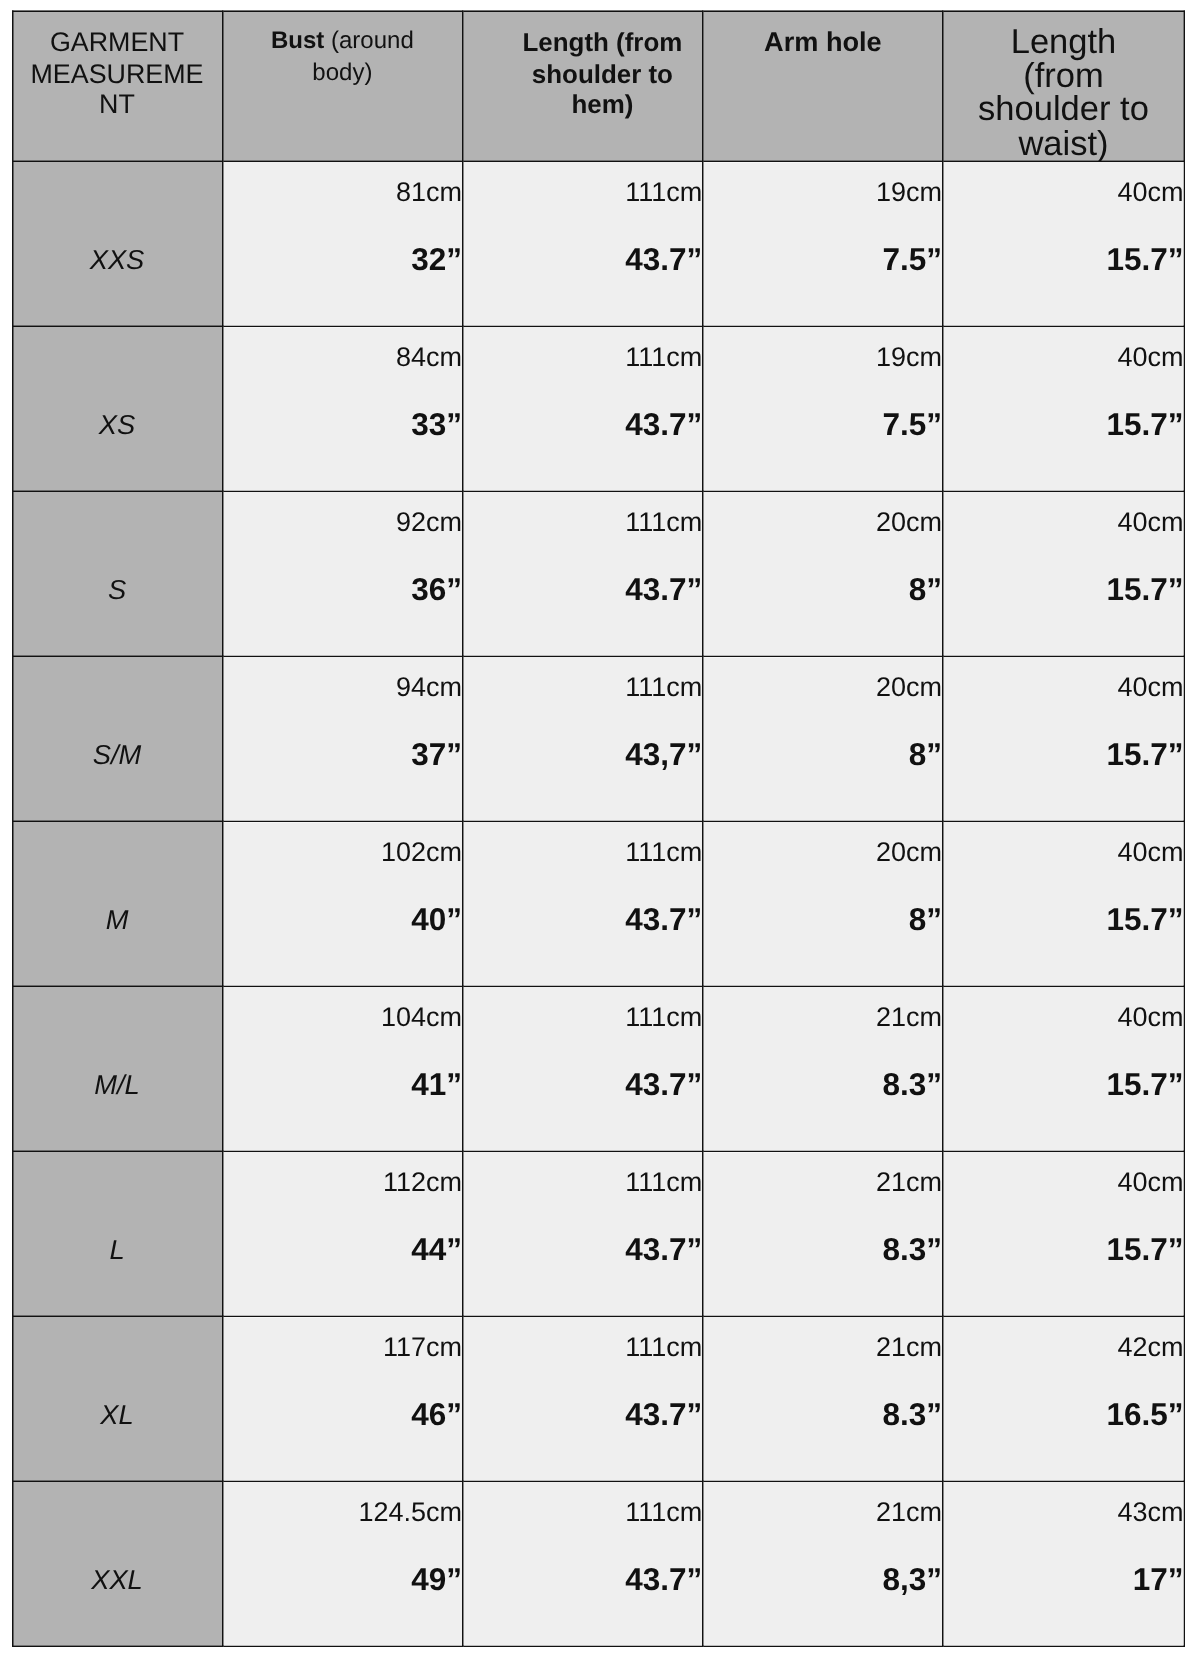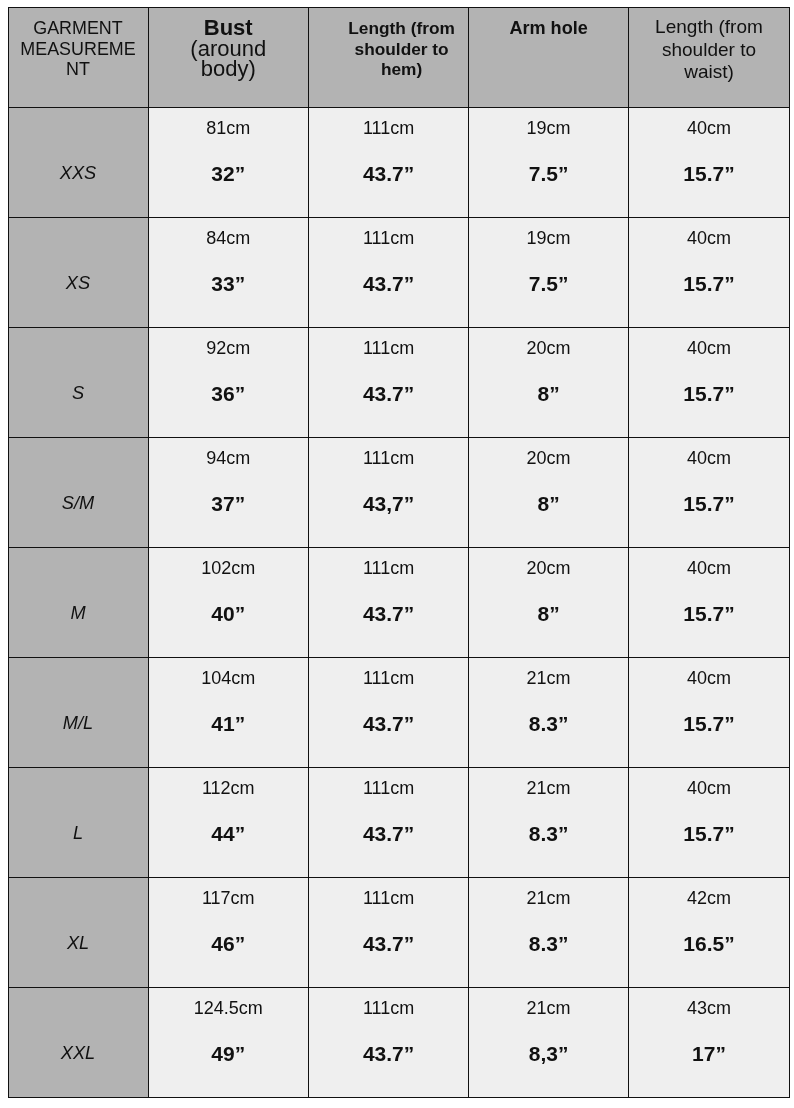--- a/index.html
+++ b/index.html
@@ -42,44 +42,44 @@
     font-weight: normal;
     font-size: 17.6px;
     line-height: 20.4px;
     vertical-align: top;
   }
   th.head.bold { font-weight: bold; }
   th.head .hwrap { position: relative; height: 99px; }
   th.head .htext { position: absolute; left: 0; right: 0; top: 10.5px; }
   table.size-table th.h-garment { font-size: 17.9px; }
   table.size-table th.h-garment .htext { left: 11px; right: 11px; overflow-wrap: anywhere; }
-  table.size-table th.h-bust { font-size: 22px; }
+  table.size-table th.h-bust { font-size: 16px; }
   table.size-table th.h-bust .htext { left: 22px; right: 22px; }
   table.size-table th.h-len-hem { font-size: 17.3px; padding-left: 26px; }
   table.size-table th.h-len-hem .htext { left: 6px; right: 6px; }
   table.size-table th.h-arm { font-size: 18.1px; }
-  table.size-table th.h-len-waist { font-size: 19px; line-height: 22.6px; }
+  table.size-table th.h-len-waist { font-size: 23px; line-height: 22.6px; }
   table.size-table th.h-len-waist .htext { left: 20px; right: 20px; top: 8.5px; }
   td.size {
     background: #b3b3b3;
     height: 109.0px;
     font-size: 18.2px;
     vertical-align: top;
     padding: 0;
     font-style: italic;
   }
   td.size .cellinner { position: relative; height: 109px; }
   td.size .sizetext { position: absolute; left: 0; right: 0; top: 55px; line-height: 21px; }
   td.val {
     background: #efefef;
     vertical-align: top;
     padding: 0;
     position: relative;
   }
-  td.val .cellinner { position: relative; height: 109px; }
+  td.val .cellinner { position: relative; height: 109px; text-align: right; }
   .cm {
     position: absolute;
     left: 0; right: 0;
     top: 10px;
     font-size: 18px;
     line-height: 21px;
   }
   .inch {
     position: absolute;
     left: 0; right: 0;

